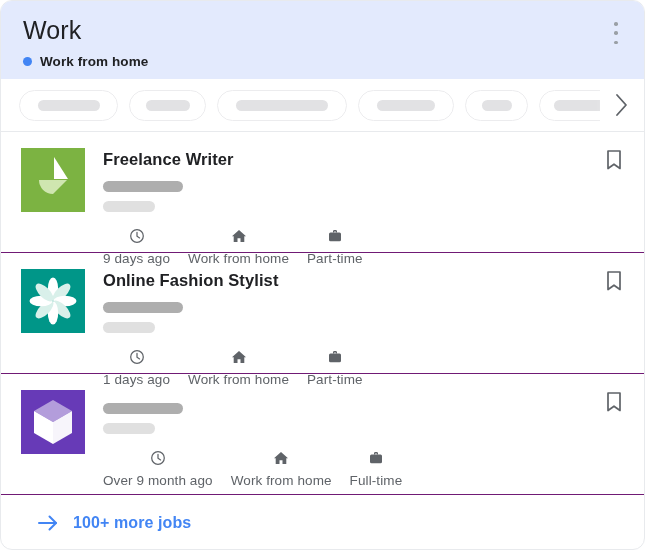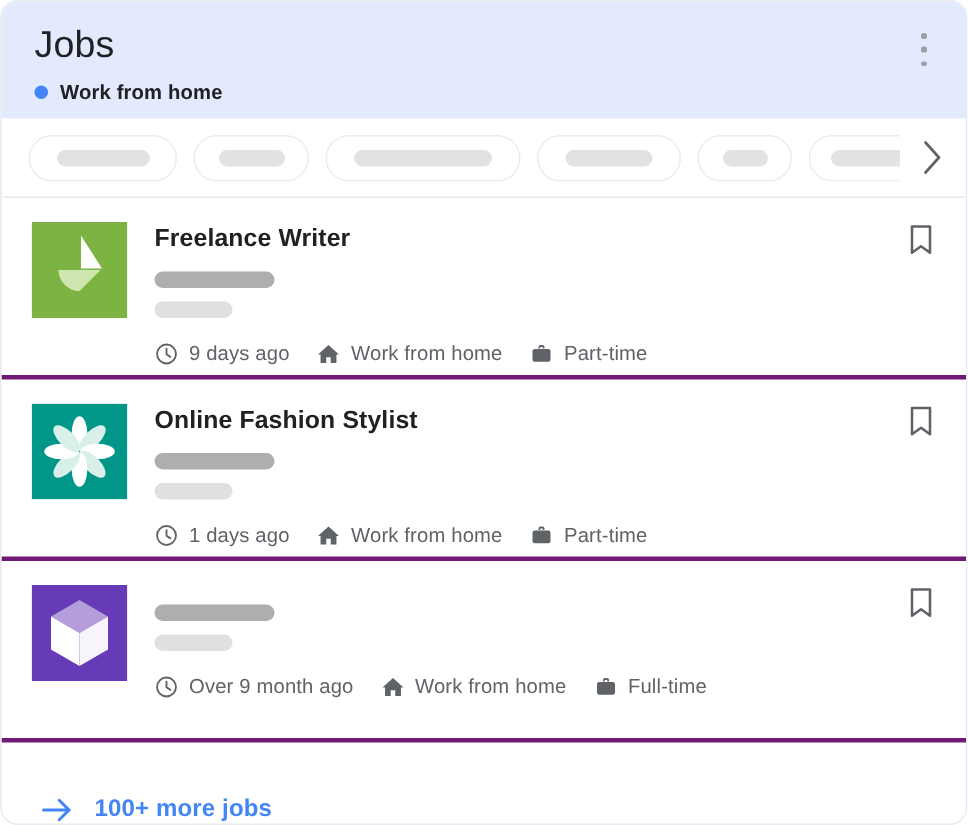--- a/index.html
+++ b/index.html
@@ -136,21 +136,21 @@
   
   .joblist {
     flex: 1;
     display: flex;
     flex-direction: column;
   }
   .job-row {
     position: relative;
     display: flex;
     padding: 16px 18px 14px 20px;
-    border-bottom: 3px solid #701a75;
+    border-bottom: 1px solid #701a75;
     box-sizing: border-box;
     height: 121px;
     cursor: pointer;
   }
   .job-logo {
     width: 64px;
     height: 64px;
     flex: none;
     margin-right: 18px;
     position: relative;
@@ -183,66 +183,67 @@
     margin-top: 9px;
   }
   .job-meta {
     display: flex;
     align-items: center;
     margin-top: 16px;
     gap: 7px;
   }
   .meta-item {
     display: flex;
-    align-items: flex-start;
+    align-items: center;
     gap: 7px;
     margin-right: 11px;
+    flex-direction: column;
   }
   .meta-label {
     font-size: 13.5px;
     color: #5f6368;
     letter-spacing: 0.1px;
     white-space: nowrap;
   }
   .bookmark-btn {
     position: absolute;
     top: 16px;
     right: 18px;
     width: 22px;
     height: 24px;
     cursor: pointer;
   }
 
   
   .footer {
     height: 53px;
     display: flex;
-    align-items: flex-end;
-    padding-left: 26px;
+    align-items: center;
+    padding-left: 36px;
     cursor: pointer;
   }
   .footer-arrow {
     margin-right: 14px;
     display: flex;
     align-items: center;
   }
   .footer-label {
     font-size: 16px;
     font-weight: bold;
     color: #4285f4;
     letter-spacing: 0.1px;
   }
 </style>
 </head>
 <body>
 
 <div class="jobs-card">
 
   <div class="header">
-    <div class="header-title">Jobs</div>
+    <div class="header-title">Work</div>
     <div class="header-sub">
       <span class="header-dot"></span>
       <span class="header-sub-label">Work from home</span>
     </div>
     <div class="overflow-menu">
       <i></i>
       <i></i>
       <i></i>
     </div>
   </div>

